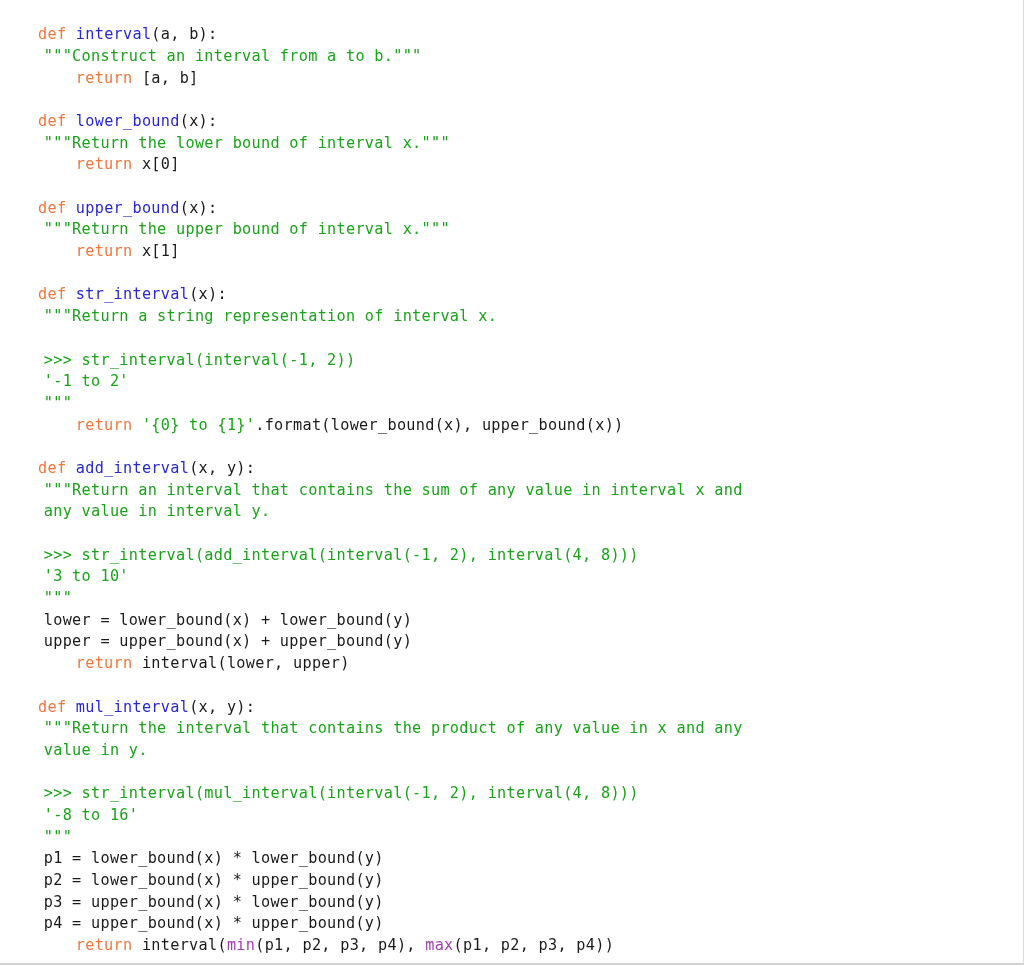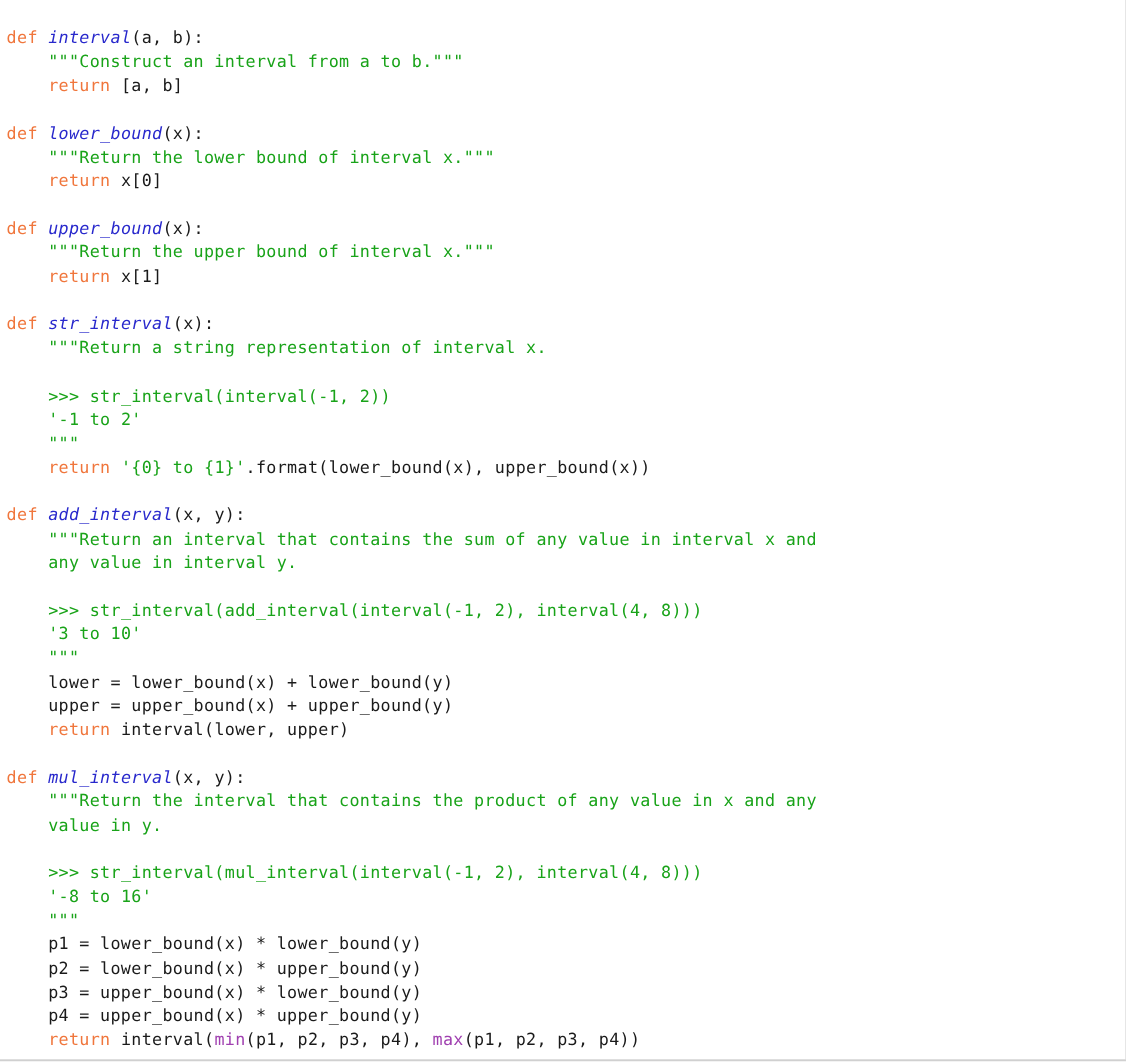--- a/index.html
+++ b/index.html
@@ -24,22 +24,22 @@
     font-family: "DejaVu Sans Mono", "Liberation Mono", monospace;
     font-size: 15.2px;
     line-height: 21.7px;
     letter-spacing: 0.30px;
     color: #1a1a1a;
     white-space: pre;
     -webkit-font-smoothing: antialiased;
   }
   .ln { display: block; height: 21.7px; }
   .ln.blank { color: transparent; }
-  .kw  { color: #f0763c; }
-  .fn  { color: #2828cc; font-style: italic; }
+  .kw  { color: #f0763c; margin-left: 32px; }
+  .fn  { color: #2828cc; }
   .str { color: #19a319; }
   .bi  { color: #a040b0; }
   .pl  { color: #1a1a1a; margin-top: 40px; }
 </style>
 </head>
 <body>
 
 <div id="page">
   <pre id="code"><span class="ln"><span class="kw">def</span><span class="pl"> </span><span class="fn">interval</span><span class="pl">(a, b):</span></span><span class="ln"><span class="pl">    </span><span class="str">"""Construct an interval from a to b."""</span></span><span class="ln"><span class="pl">    </span><span class="kw">return</span><span class="pl"> [a, b]</span></span><span class="ln blank">&nbsp;</span><span class="ln"><span class="kw">def</span><span class="pl"> </span><span class="fn">lower_bound</span><span class="pl">(x):</span></span><span class="ln"><span class="pl">    </span><span class="str">"""Return the lower bound of interval x."""</span></span><span class="ln"><span class="pl">    </span><span class="kw">return</span><span class="pl"> x[0]</span></span><span class="ln blank">&nbsp;</span><span class="ln"><span class="kw">def</span><span class="pl"> </span><span class="fn">upper_bound</span><span class="pl">(x):</span></span><span class="ln"><span class="pl">    </span><span class="str">"""Return the upper bound of interval x."""</span></span><span class="ln"><span class="pl">    </span><span class="kw">return</span><span class="pl"> x[1]</span></span><span class="ln blank">&nbsp;</span><span class="ln"><span class="kw">def</span><span class="pl"> </span><span class="fn">str_interval</span><span class="pl">(x):</span></span><span class="ln"><span class="pl">    </span><span class="str">"""Return a string representation of interval x.</span></span><span class="ln blank">&nbsp;</span><span class="ln"><span class="pl">    </span><span class="str">&gt;&gt;&gt; str_interval(interval(-1, 2))</span></span><span class="ln"><span class="pl">    </span><span class="str">'-1 to 2'</span></span><span class="ln"><span class="pl">    </span><span class="str">"""</span></span><span class="ln"><span class="pl">    </span><span class="kw">return</span><span class="pl"> </span><span class="str">'{0} to {1}'</span><span class="pl">.format(lower_bound(x), upper_bound(x))</span></span><span class="ln blank">&nbsp;</span><span class="ln"><span class="kw">def</span><span class="pl"> </span><span class="fn">add_interval</span><span class="pl">(x, y):</span></span><span class="ln"><span class="pl">    </span><span class="str">"""Return an interval that contains the sum of any value in interval x and</span></span><span class="ln"><span class="pl">    </span><span class="str">any value in interval y.</span></span><span class="ln blank">&nbsp;</span><span class="ln"><span class="pl">    </span><span class="str">&gt;&gt;&gt; str_interval(add_interval(interval(-1, 2), interval(4, 8)))</span></span><span class="ln"><span class="pl">    </span><span class="str">'3 to 10'</span></span><span class="ln"><span class="pl">    </span><span class="str">"""</span></span><span class="ln"><span class="pl">    lower = lower_bound(x) + lower_bound(y)</span></span><span class="ln"><span class="pl">    upper = upper_bound(x) + upper_bound(y)</span></span><span class="ln"><span class="pl">    </span><span class="kw">return</span><span class="pl"> interval(lower, upper)</span></span><span class="ln blank">&nbsp;</span><span class="ln"><span class="kw">def</span><span class="pl"> </span><span class="fn">mul_interval</span><span class="pl">(x, y):</span></span><span class="ln"><span class="pl">    </span><span class="str">"""Return the interval that contains the product of any value in x and any</span></span><span class="ln"><span class="pl">    </span><span class="str">value in y.</span></span><span class="ln blank">&nbsp;</span><span class="ln"><span class="pl">    </span><span class="str">&gt;&gt;&gt; str_interval(mul_interval(interval(-1, 2), interval(4, 8)))</span></span><span class="ln"><span class="pl">    </span><span class="str">'-8 to 16'</span></span><span class="ln"><span class="pl">    </span><span class="str">"""</span></span><span class="ln"><span class="pl">    p1 = lower_bound(x) * lower_bound(y)</span></span><span class="ln"><span class="pl">    p2 = lower_bound(x) * upper_bound(y)</span></span><span class="ln"><span class="pl">    p3 = upper_bound(x) * lower_bound(y)</span></span><span class="ln"><span class="pl">    p4 = upper_bound(x) * upper_bound(y)</span></span><span class="ln"><span class="pl">    </span><span class="kw">return</span><span class="pl"> interval(</span><span class="bi">min</span><span class="pl">(p1, p2, p3, p4), </span><span class="bi">max</span><span class="pl">(p1, p2, p3, p4))</span></span></pre>
 </div>

